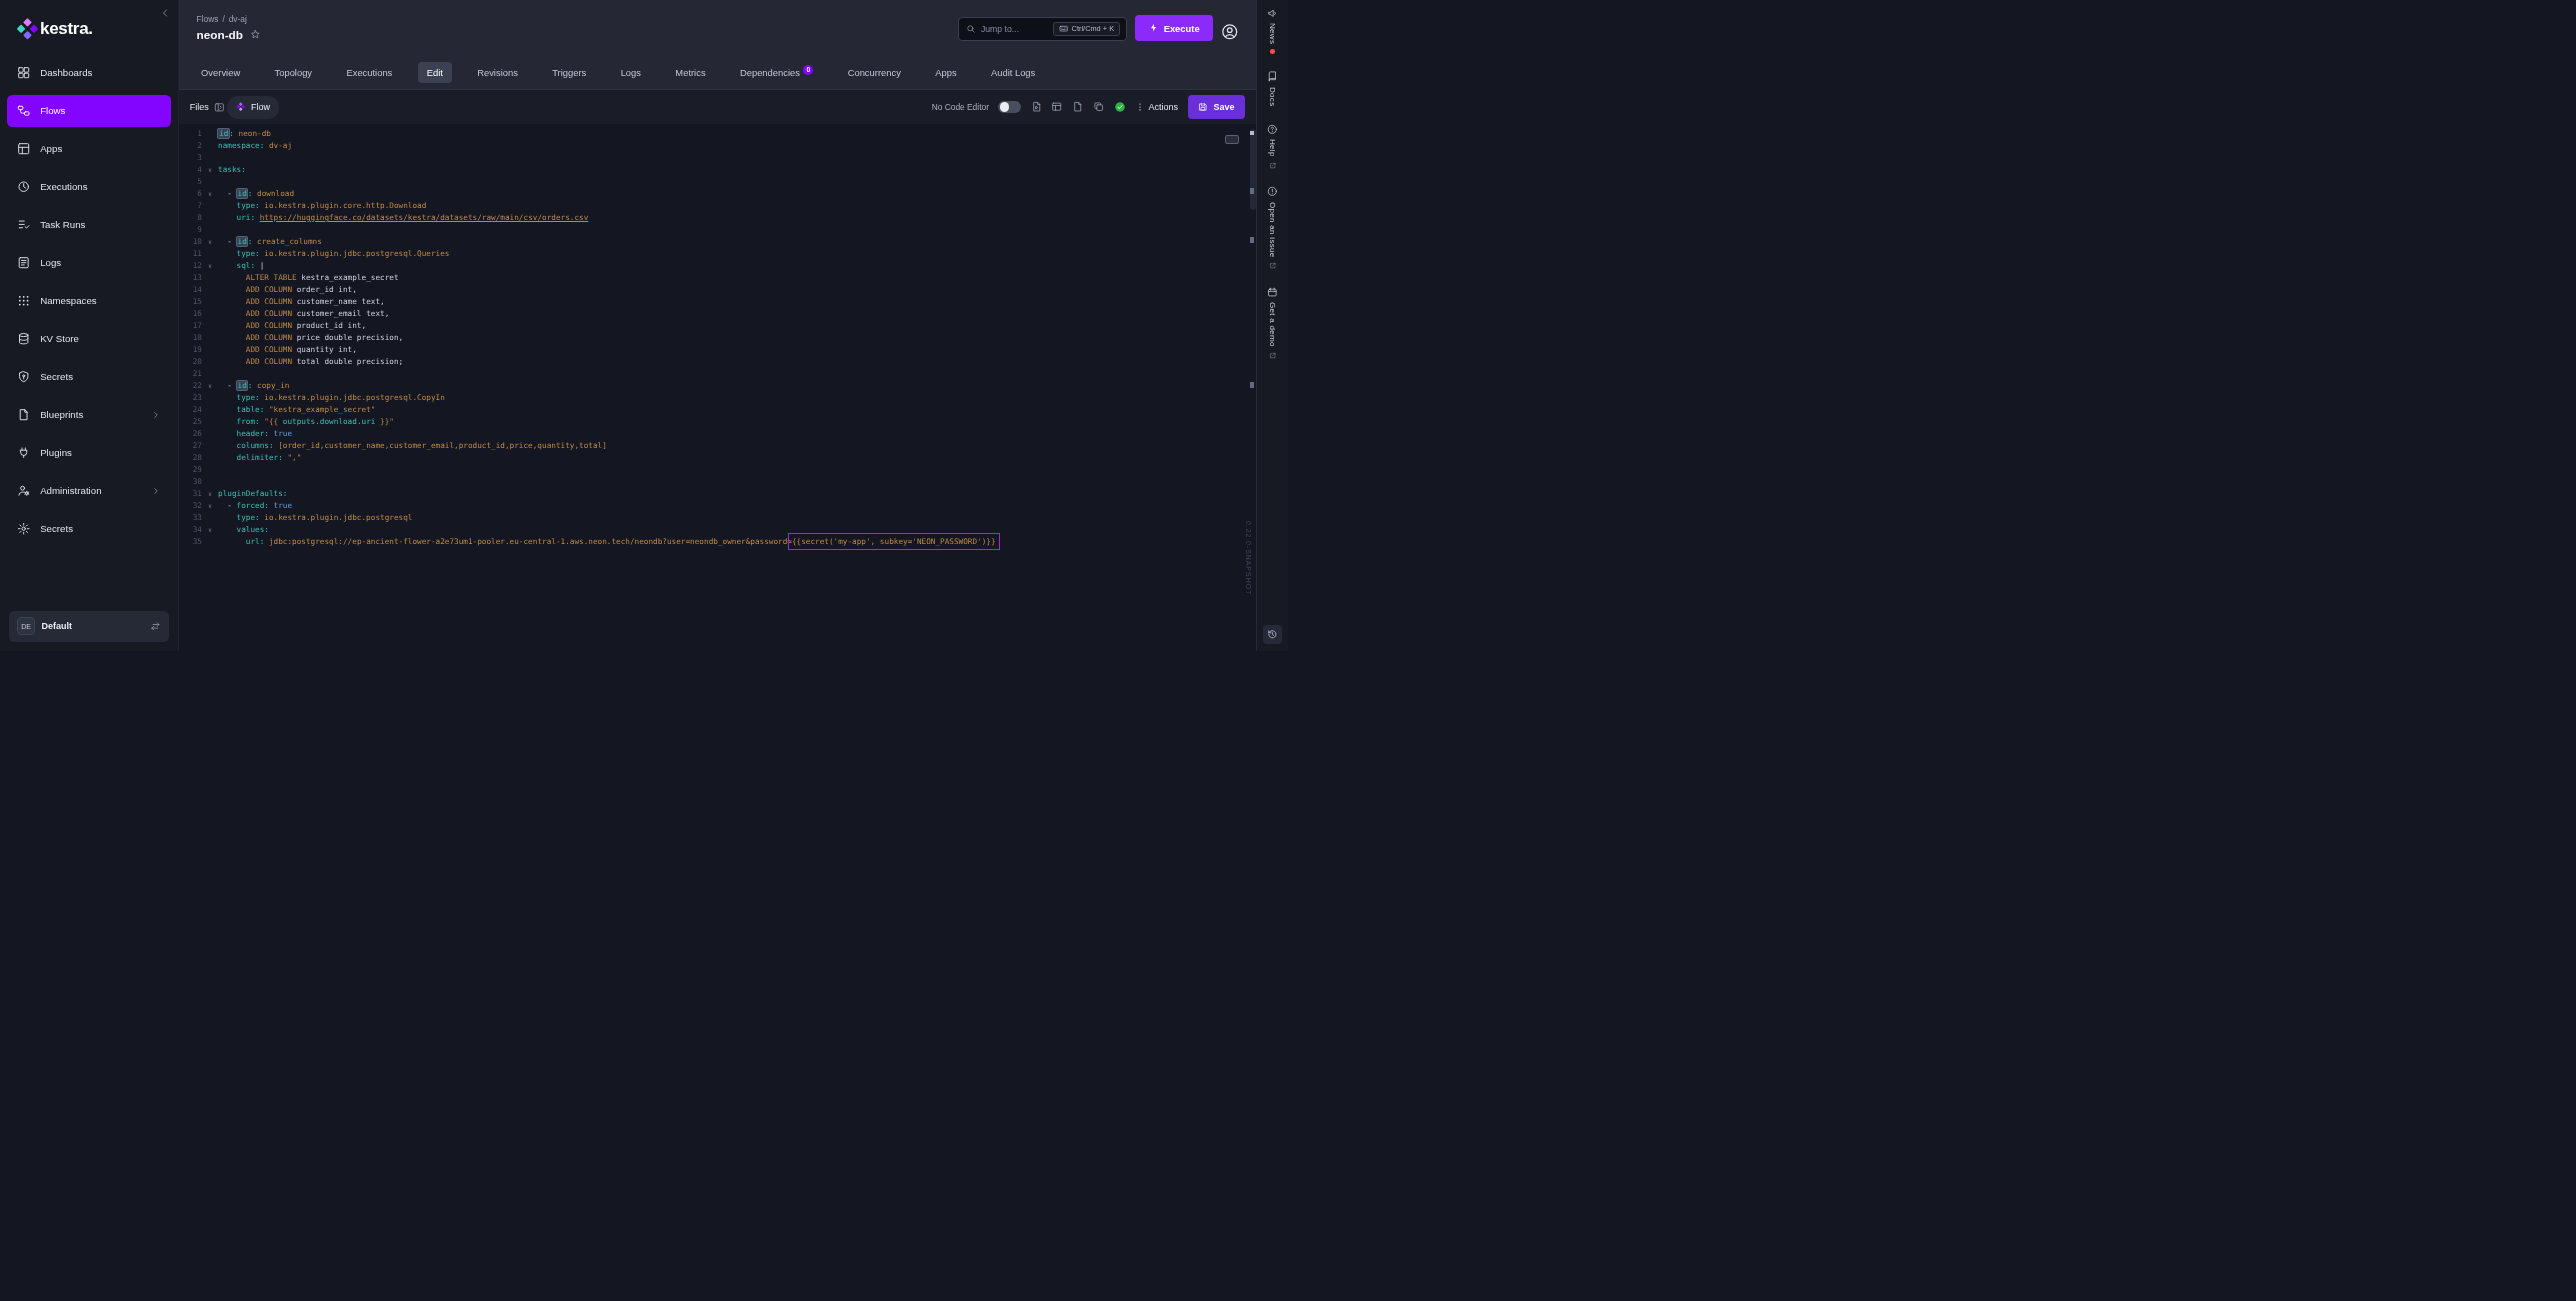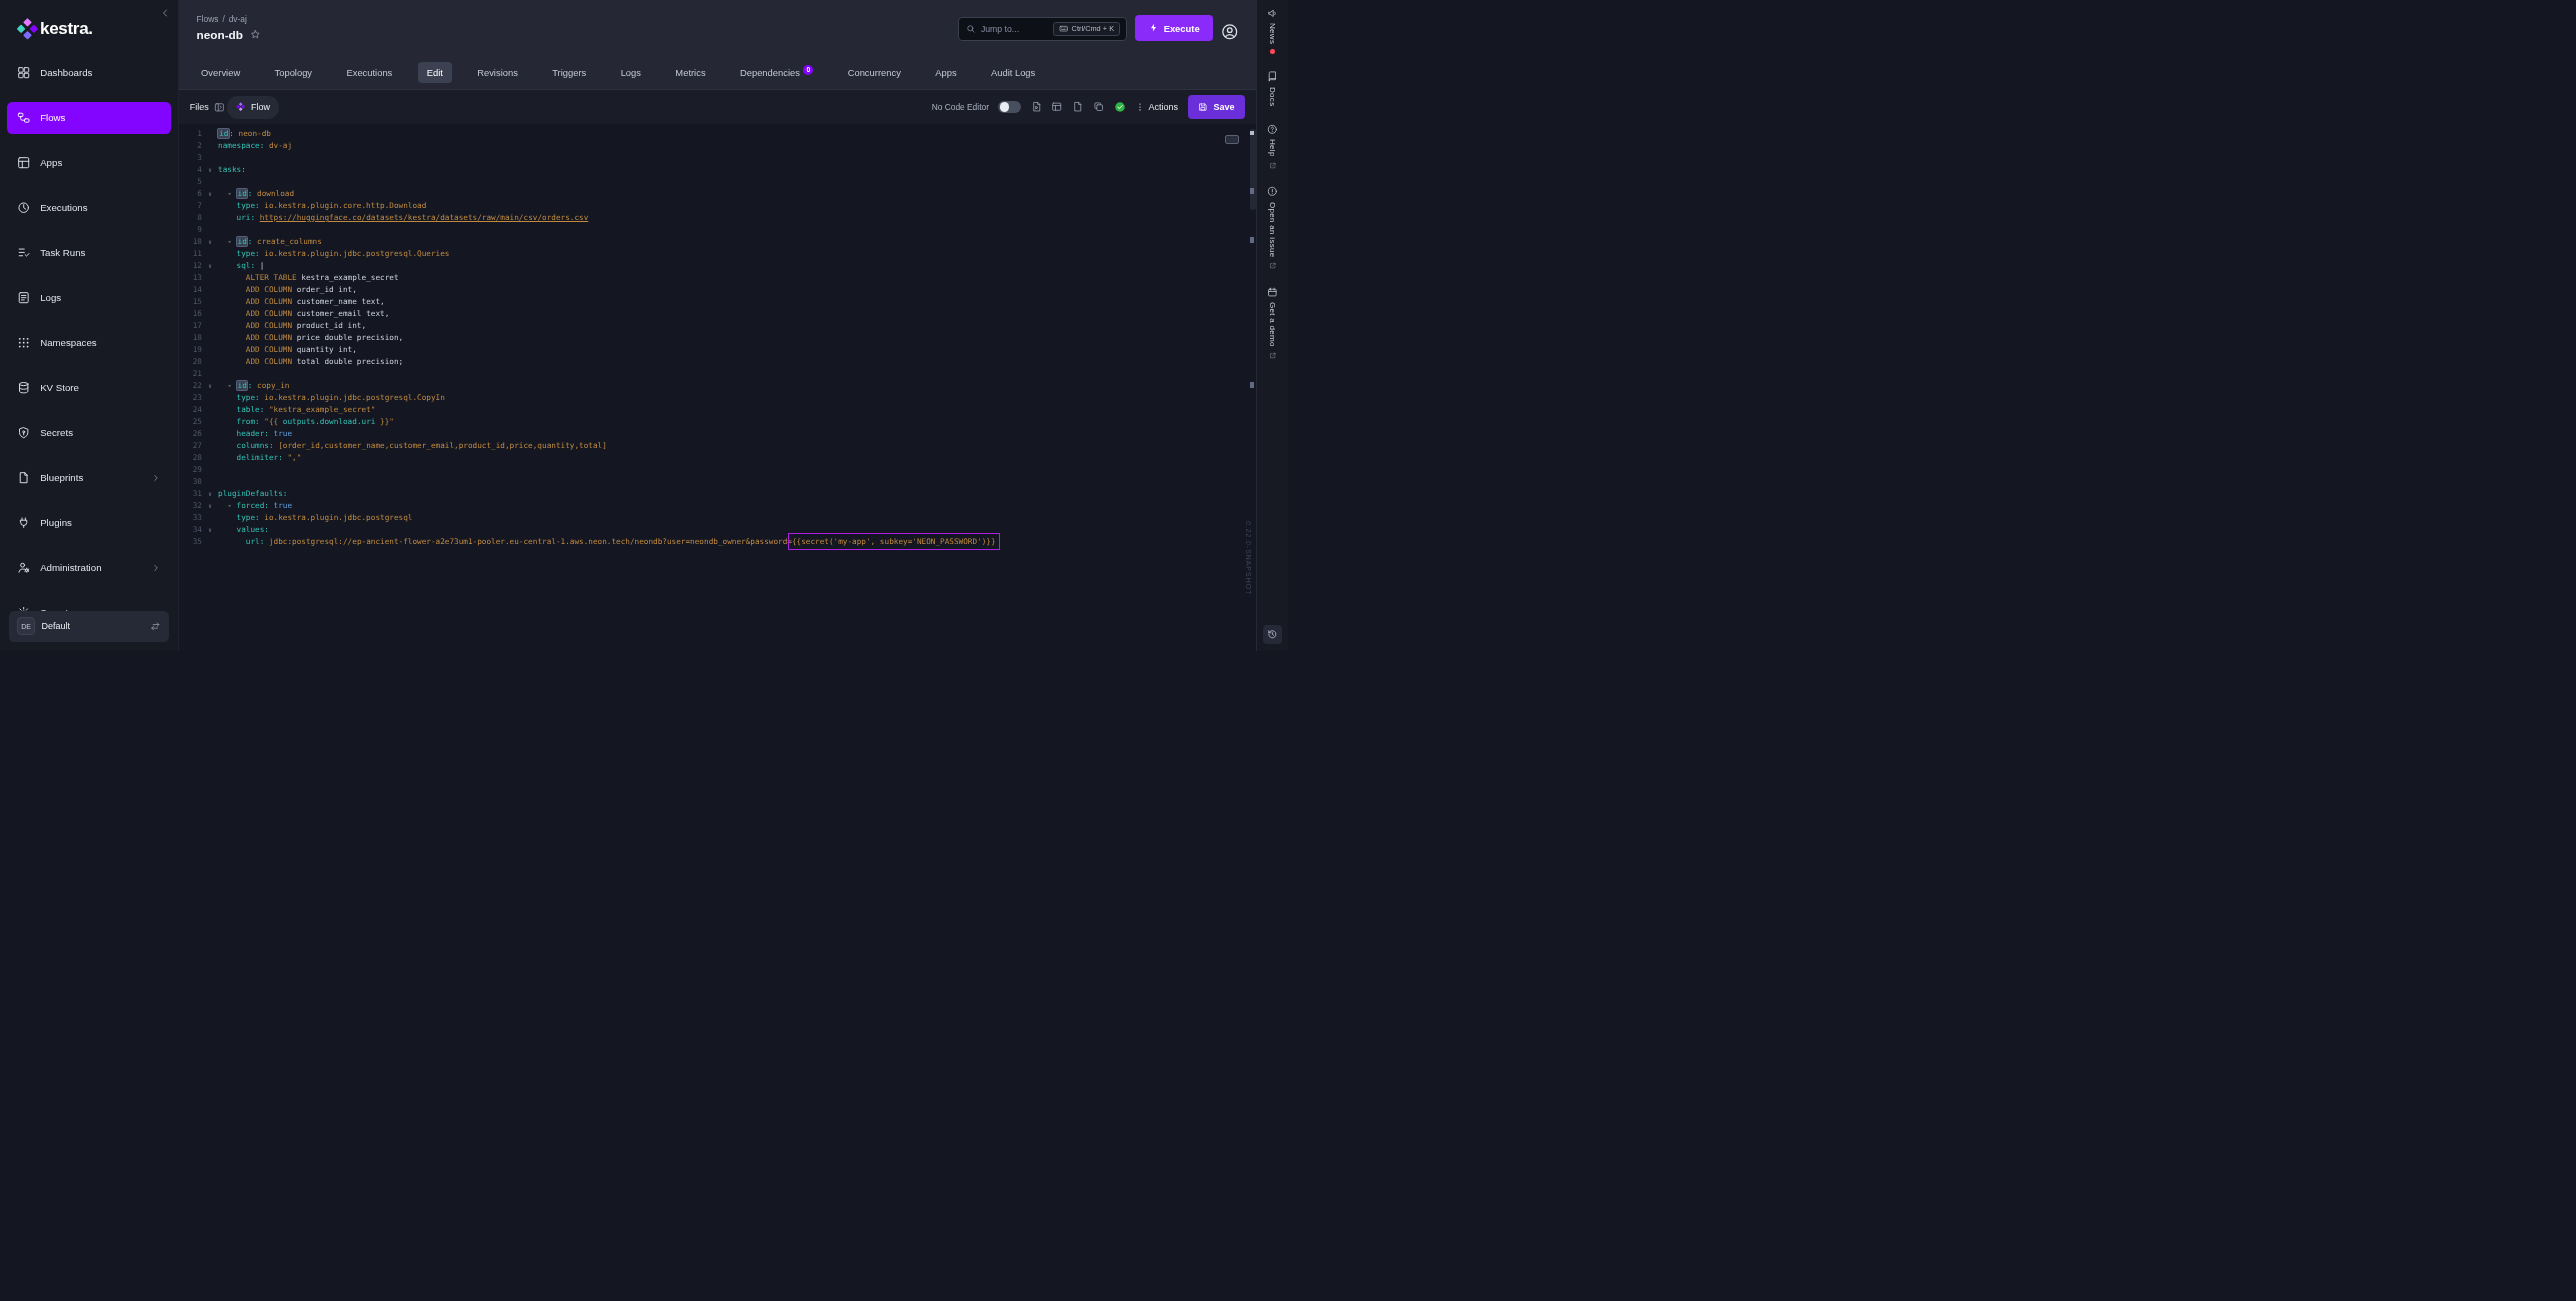--- a/index.html
+++ b/index.html
@@ -19,31 +19,31 @@
     font-family:"Liberation Sans",sans-serif;color:var(--txt)}
   .app{display:flex;width:1288px;height:651px}
   svg{display:block}
 
   
   .sidebar{width:179px;flex:none;background:var(--bg-side);position:relative;
     display:flex;flex-direction:column;border-right:0.7px solid #20232e}
   .collapse{position:absolute;top:6.7px;right:6.7px;color:#8b92a3;cursor:pointer}
   .logo{display:flex;align-items:center;gap:1px;padding:17.5px 16px 13.4px 16px;cursor:pointer}
   .logo-text{font-size:17px;font-weight:700;color:#fff;letter-spacing:-0.3px}
-  .menu{display:flex;flex-direction:column;gap:13px;padding:2.7px 6.7px}
+  .menu{display:flex;flex-direction:column;gap:6px;padding:2.7px 6.7px}
   .side-item{height:32px;border-radius:5.4px;display:flex;align-items:center;gap:9.4px;
     padding:0 10.7px;color:#DFE3EC;font-size:9.7px;cursor:pointer}
   .side-item.active{background:var(--accent);color:#fff}
   .s-ic{flex:none;color:inherit}
   .s-ch{margin-left:auto;color:#9aa0ae}
   .tenant{position:absolute;left:9.4px;right:9.4px;bottom:9.4px;height:31px;background:#262A36;
     border-radius:5.4px;display:flex;align-items:center;gap:6.7px;padding:0 8px;cursor:pointer}
   .tenant-badge{width:17.5px;height:17.5px;border-radius:4px;background:#2F3442;border:0.7px solid #3c4252;
     color:#C9CEDB;font-size:7px;display:flex;align-items:center;justify-content:center}
-  .tenant-name{font-size:9px;font-weight:400;color:#ECEEF4}
+  .tenant-name{font-size:9px;font-weight:700;color:#ECEEF4}
   .tenant-swap{margin-left:auto;color:#9BA1B4}
 
   
   .main{flex:1;min-width:0;display:flex;flex-direction:column}
 
   .topbar{height:56px;flex:none;background:var(--bg-head);display:flex;align-items:center;padding:0 17.5px}
   .tb-left{display:flex;flex-direction:column;gap:3.4px}
   .breadcrumb{font-size:8.4px;color:#9BA1B4;display:flex;gap:4px}
   .crumb{cursor:pointer}
   .title-row{display:flex;align-items:center;gap:6.7px}

